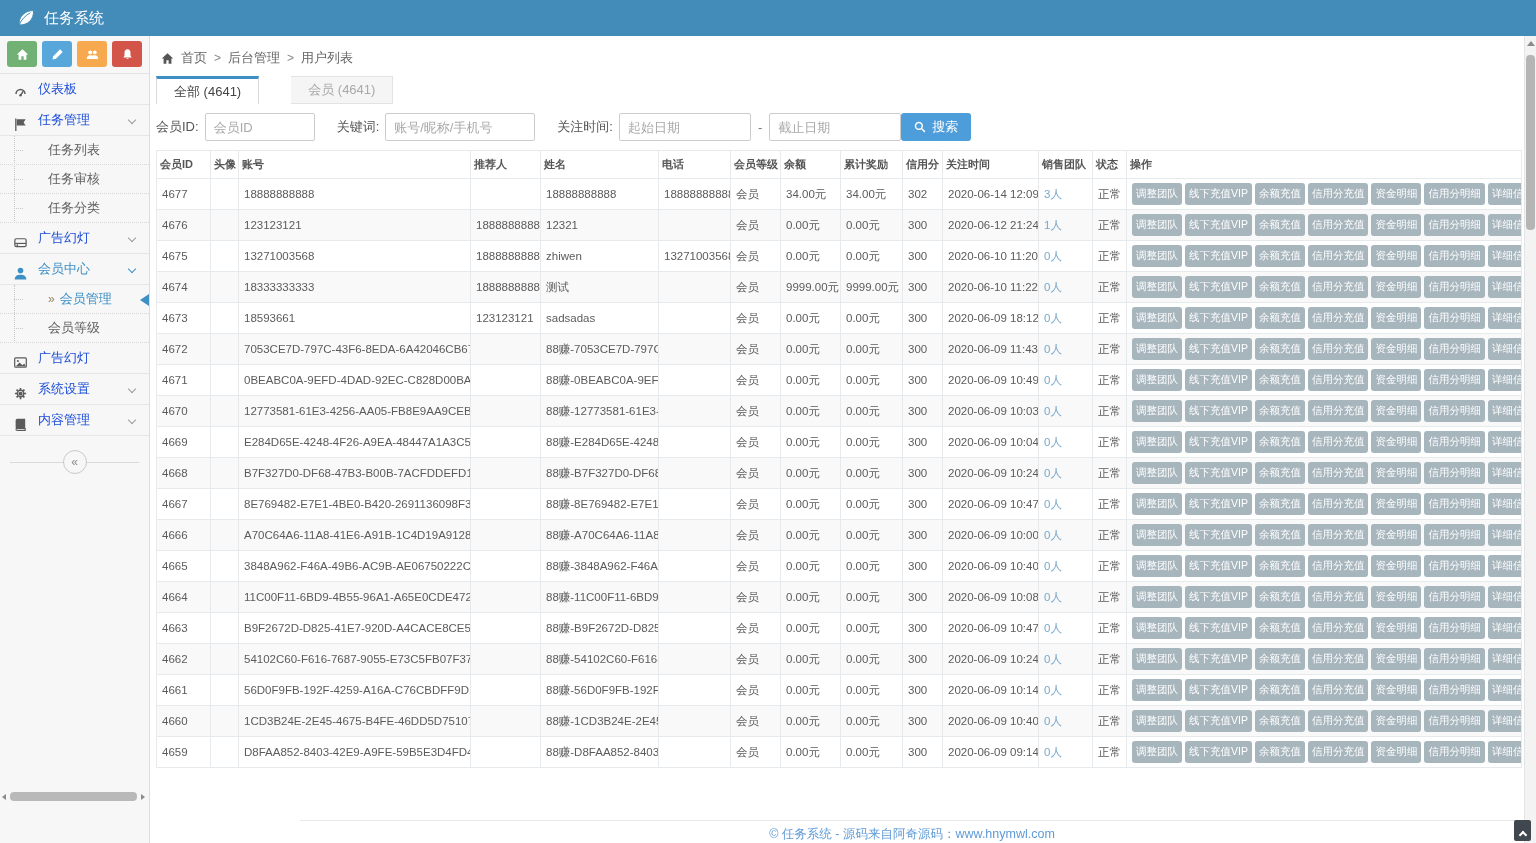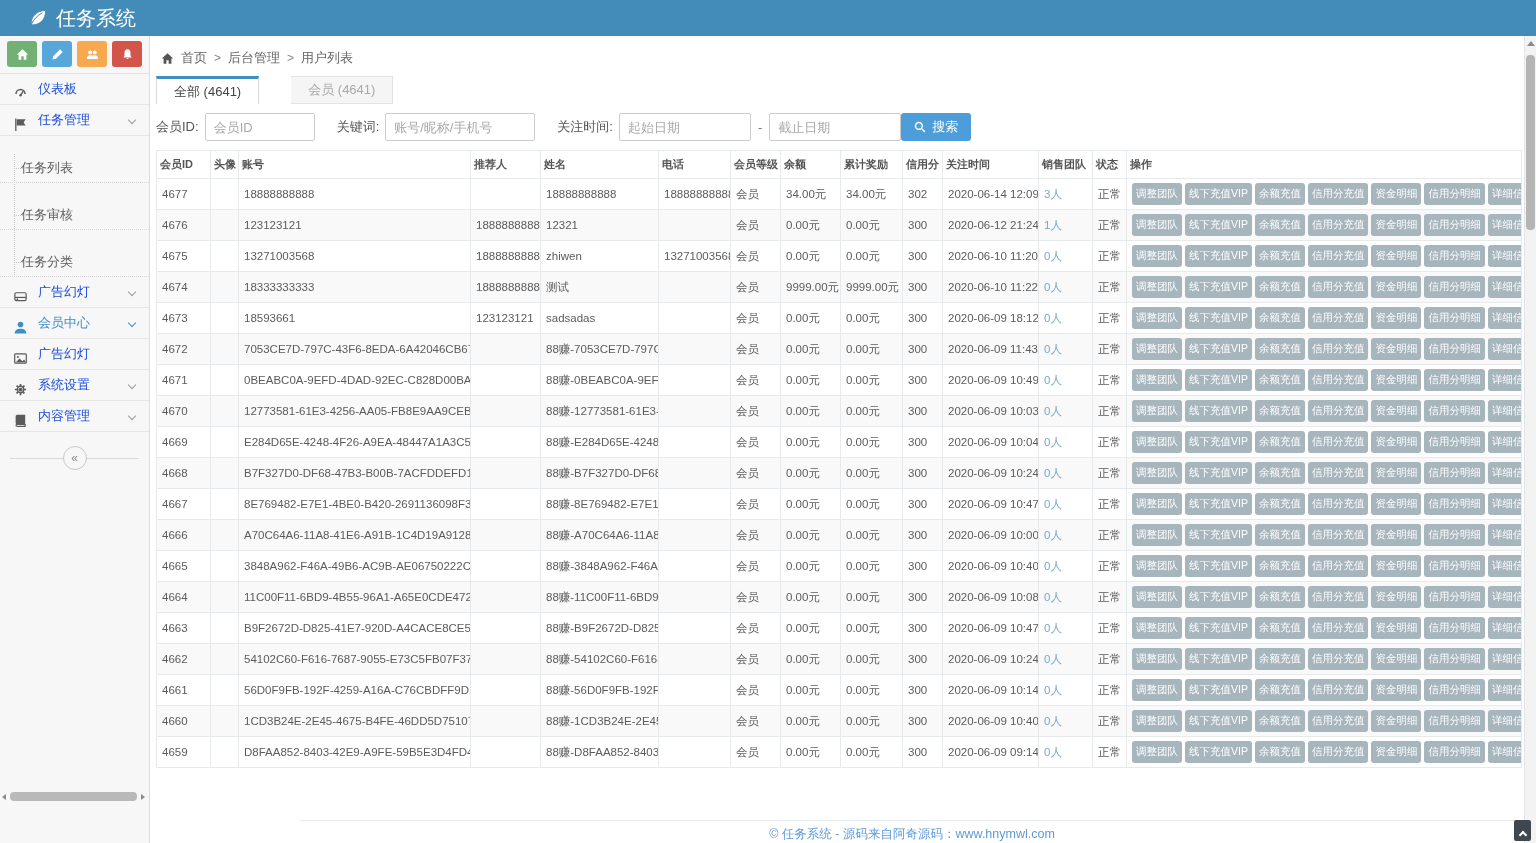--- a/index.html
+++ b/index.html
@@ -1,21 +1,21 @@
 <!DOCTYPE html>
 <html><head>
 <meta charset="utf-8">
 <style>
   * { margin:0; padding:0; box-sizing:border-box; }
   html,body { width:1536px; height:843px; overflow:hidden; }
   body { font-family:"Liberation Sans","DejaVu Sans",sans-serif; background:#fff; color:#555; position:relative; }
 
   
   .topbar { height:36px; background:#438cba; display:flex; align-items:stretch; justify-content:space-between; position:relative; z-index:5; }
-  .logo { display:flex; align-items:center; padding-left:28px; gap:8px; color:#fff; font-size:20px; }
+  .logo { display:flex; align-items:center; padding-left:16px; gap:8px; color:#fff; font-size:15px; }
   .logo svg { width:20px; height:20px; }
   .topbar-right { display:flex; align-items:stretch; }
   .tb-block { display:flex; align-items:center; gap:7px; padding:0 14px; background:rgba(255,255,255,.14); color:#fff; font-size:13px; cursor:pointer; }
   .tb-divider { width:1px; background:rgba(255,255,255,.35); }
   .tb-gap { width:6px; }
   .caret { width:0; height:0; border-left:4px solid transparent; border-right:4px solid transparent; border-top:4px solid #fff; }
   .avatar { width:26px; height:26px; border-radius:50%; background:#cfc8bf; border:2px solid #e8eef3; display:flex; align-items:flex-end; justify-content:center; overflow:hidden; }
   .welcome { font-size:12px; line-height:13px; }
 
   
@@ -35,21 +35,21 @@
   .menu-item .mi-icon { position:absolute; left:13px; top:8px; width:15px; height:15px; }
   .menu-item .mi-icon svg { width:15px; height:15px; fill:#5b5b5b; stroke:#5b5b5b; }
   .menu-item .chev { position:absolute; right:14px; top:12px; }
   .chev { display:inline-block; width:6px; height:6px; border-right:1.5px solid #9a9a9a; border-bottom:1.5px solid #9a9a9a; transform:rotate(45deg); }
   .menu-item.active { color:#3d8fc4; }
   .menu-item.active .mi-icon svg { fill:#3d8fc4; stroke:#3d8fc4; }
   .menu-item.active .chev { border-color:#3d8fc4; }
 
   .submenu { list-style:none; position:relative; }
   .submenu::before { content:""; position:absolute; left:14px; top:0; bottom:0; border-left:1px dotted #c7c7c7; }
-  .sub-item { height:29px; line-height:28px; padding-left:21px; border-bottom:1px dotted #d8d8d8; position:relative; color:#5f5f5f; cursor:pointer;margin-top:18px; }
+  .sub-item { height:29px; line-height:28px; padding-left:48px; border-bottom:1px dotted #d8d8d8; position:relative; color:#5f5f5f; cursor:pointer; }
   .sub-item::before { content:""; position:absolute; left:14px; top:14px; width:9px; border-top:1px dotted #c7c7c7; }
   .sub-item.active { color:#3d8fc4; }
   .sub-item .mark { color:#96855f; font-size:12px; margin-right:5px; }
   .active-arrow { position:absolute; right:0; top:9px; width:0; height:0; border-top:6px solid transparent; border-bottom:6px solid transparent; border-right:9px solid #3d8fc4; }
 
   .collapse-wrap { position:relative; margin-top:14px; height:24px; }
   .collapse-wrap::before { content:""; position:absolute; left:10px; right:10px; top:12px; border-top:1px solid #d9d9d9; }
   .collapse-btn { position:absolute; left:50%; transform:translateX(-50%); top:0; width:24px; height:24px; border-radius:50%; border:1px solid #c9c9c9; background:#f7f7f8; color:#8a8a8a; font-size:12px; line-height:21px; text-align:center; cursor:pointer; }
 
   .h-scrollbar { position:absolute; left:0; right:2px; bottom:42px; height:9px; display:flex; align-items:center; }
@@ -185,20 +185,27 @@
       <li class="menu-item active">
         <span class="mi-icon">
           <svg viewBox="0 0 16 16">
               <circle cx="8" cy="4.8" r="3" stroke="none"></circle>
               <path d="M1.8 14.5 C1.8 10.5 4.8 9.3 8 9.3 C11.2 9.3 14.2 10.5 14.2 14.5 Z" stroke="none"></path>
             </svg>
         </span>
         <span>会员中心</span>
         <i class="chev"></i>
       </li>
+      <ul class="submenu">
+        <li class="sub-item active">
+          <span class="mark">»</span><span>会员管理</span>
+          <span class="active-arrow"></span>
+        </li>
+        <li class="sub-item"><span>会员等级</span></li>
+      </ul>
 
       <li class="menu-item">
         <span class="mi-icon">
           <svg viewBox="0 0 16 16">
               <rect x="1.8" y="3" width="12.4" height="10" rx="1" fill="none" stroke-width="1.3"></rect>
               <circle cx="5.2" cy="6.3" r="1.1" stroke="none"></circle>
               <path d="M3 12 L7 8 L10 11 L12 9 L13.5 12 Z" stroke="none"></path>
             </svg>
         </span>
         <span>广告幻灯</span>

